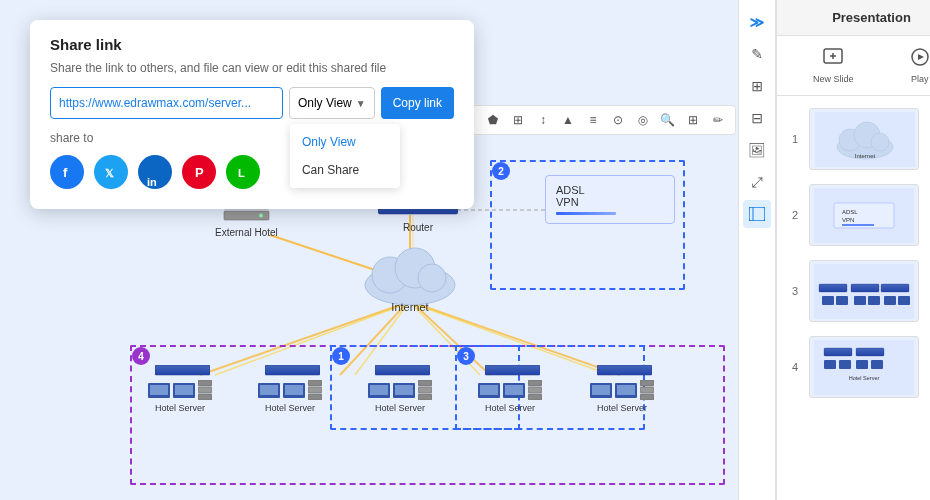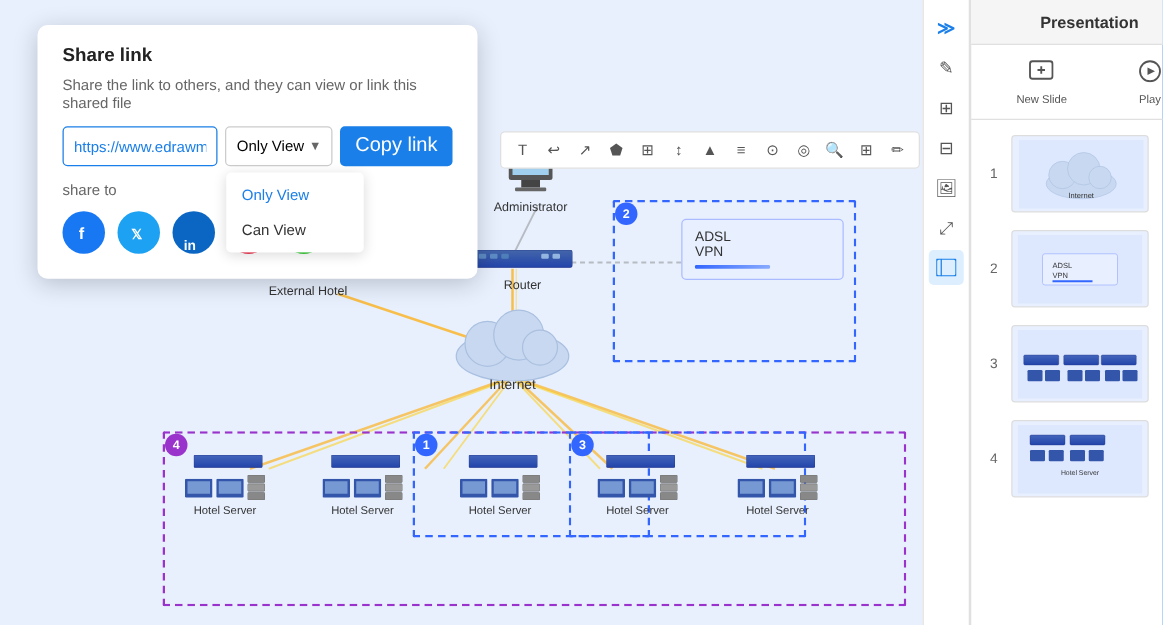--- a/index.html
+++ b/index.html
@@ -19,21 +19,21 @@
       width: 740px;
       height: 500px;
       background: #e8f0fe;
       overflow: hidden;
     }
 
     
     .modal-overlay {
       position: absolute;
       left: 30px; top: 20px;
-      width: 352px;
+      width: 444px;
       background: white;
       border-radius: 8px;
       box-shadow: 0 4px 20px rgba(0,0,0,0.2);
       padding: 16px 20px 20px;
       z-index: 100;
     }
 
     .modal-title {
       font-size: 15px;
       font-weight: 600;
@@ -87,21 +87,21 @@
       color: #666;
     }
 
     .copy-btn {
       height: 32px;
       background: #1a7fe8;
       color: white;
       border: none;
       border-radius: 4px;
       padding: 0 12px;
-      font-size: 16px;
+      font-size: 12px;
       cursor: pointer;
       white-space: nowrap;
       font-weight: 500;
     }
 
     
     .dropdown-menu {
       position: absolute;
       top: 36px;
       left: 0;
@@ -802,32 +802,32 @@
           </svg>
         </div>
       </div>
     </div>
 
   </div>
 </div>
 
 <div class="modal-overlay">
   <div class="modal-title">Share link</div>
-  <div class="modal-desc">Share the link to others, and they can view or link this shared file</div>
+  <div class="modal-desc">Share the link to others, and file can view or edit this shared file</div>
 
   <div class="link-row">
     <input class="link-input" value="https://www.edrawmax.com/server..." style="">
 
     <div class="permission-dropdown" style="position:relative;">
       <span>Only View</span>
       <span class="chevron">▼</span>
 
       <div class="dropdown-menu">
         <div class="dropdown-item active">Only View</div>
-        <div class="dropdown-item">Can View</div>
+        <div class="dropdown-item">Can Share</div>
       </div>
     </div>
 
     <button class="copy-btn">Copy link</button>
   </div>
 
   <div class="share-to-label">share to</div>
 
   <div class="social-icons">
     <div class="social-icon social-facebook">

